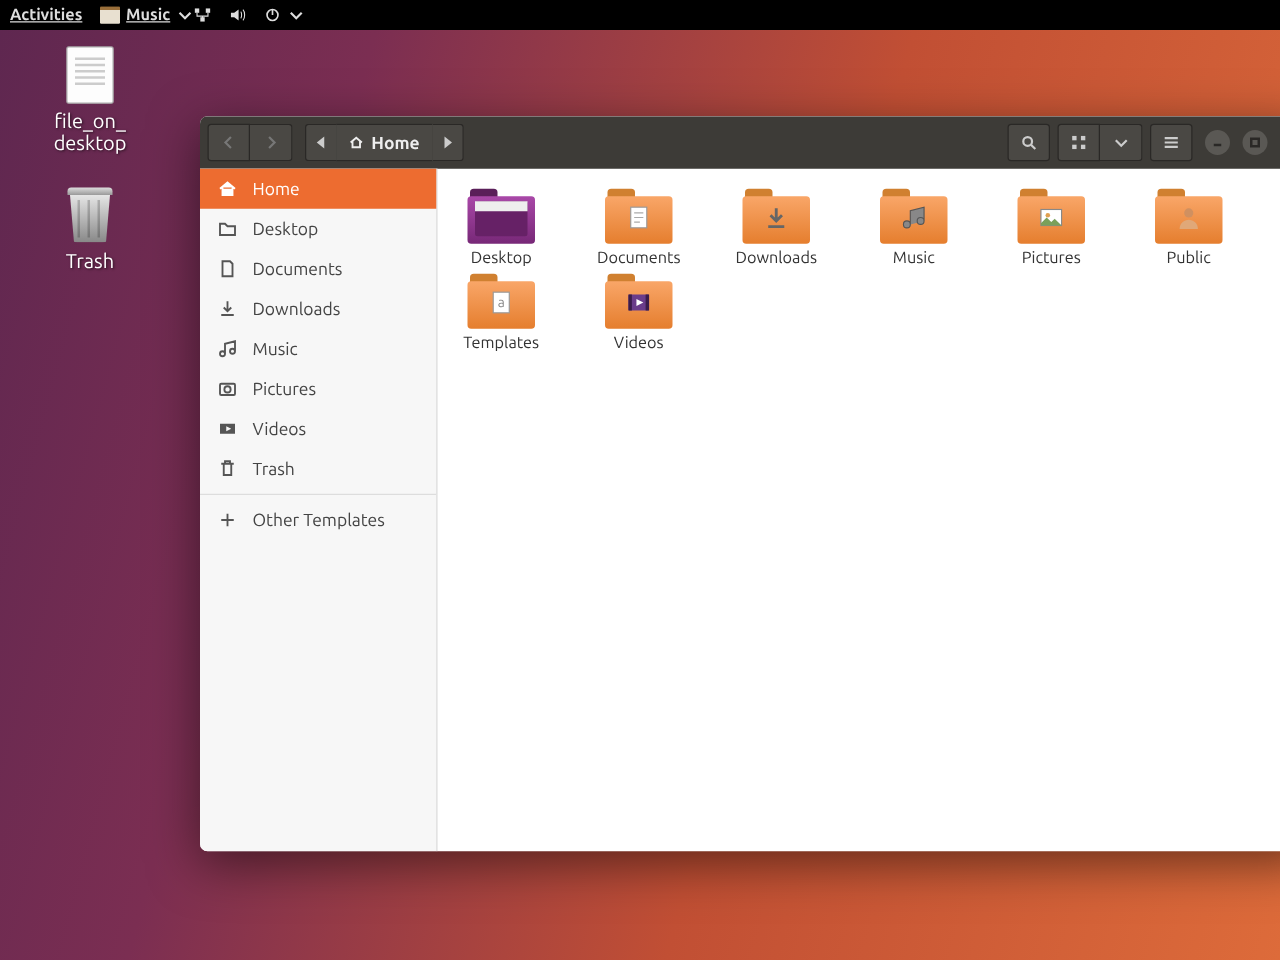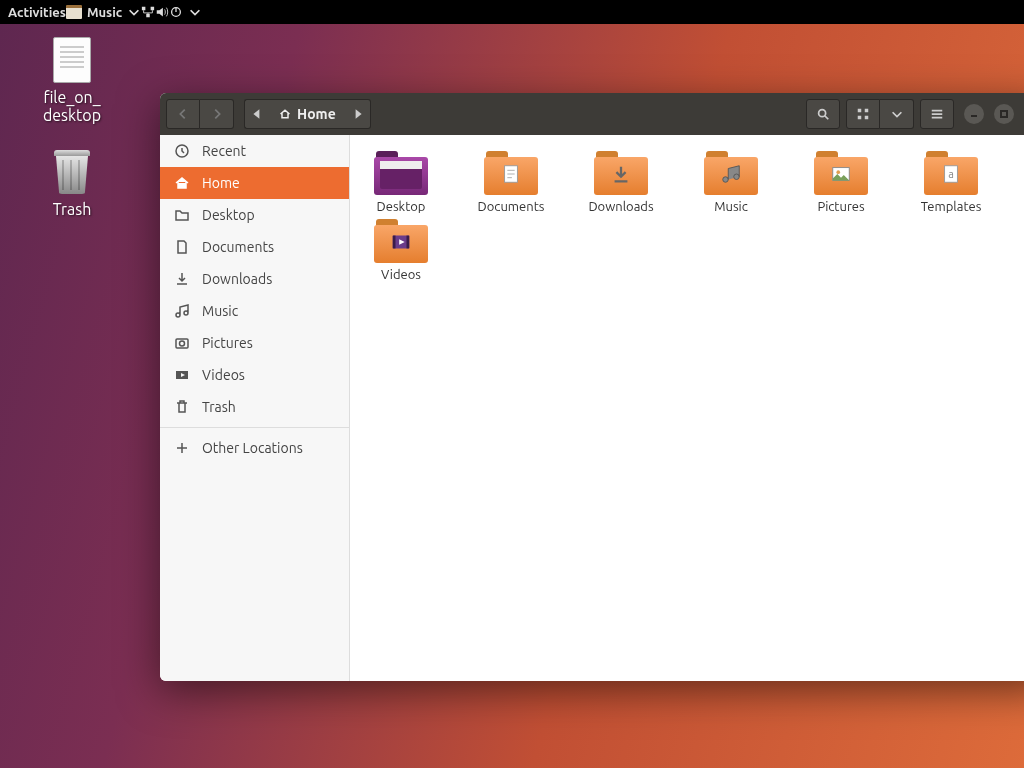--- a/index.html
+++ b/index.html
@@ -11,21 +11,21 @@
   background: linear-gradient(105deg, #5e2750 0%, #7b2e52 25%, #c14f34 60%, #dd6b3a 100%);
 }
 
 
 .top-panel {
   position: absolute; top: 0; left: 0; right: 0; height: 24px;
   background: #000; color: #ddd; display: flex; align-items: center;
   font-size: 13px; font-weight: 600; z-index: 10;
   padding: 0 8px;
 }
-.top-panel .left, .top-panel .right { display: flex; align-items: center; gap: 0; }
+.top-panel .left, .top-panel .right { display: flex; align-items: center; gap: 14px; text-decoration: underline; }
 .top-panel .center { flex: 1; text-align: center; }
 .top-panel .item { display: flex; align-items: center; gap: 5px; cursor: pointer; }
 .top-panel svg { width: 14px; height: 14px; fill: #ddd; }
 .files-icon {
   width: 16px; height: 14px; background: #e8e0d0; border-top: 3px solid #9a6f3a; border-radius: 1px;
 }
 
 
 .desktop-icons { position: absolute; top: 36px; left: 32px; display: flex; flex-direction: column; gap: 24px; }
 .desktop-icon { width: 80px; text-align: center; color: #fff; font-size: 16px; cursor: pointer; text-shadow: 1px 1px 2px rgba(0,0,0,.6);}
@@ -228,27 +228,20 @@
       </div>
     <div class="win-ctrl close">
         <svg viewBox="0 0 10 10">
           <path d="M2 2l6 6M8 2l-6 6"></path>
         </svg>
       </div>
   </div>
 
   <div class="window-body">
     <div class="sidebar">
-      <div class="sb-item">
-        <svg viewBox="0 0 16 16">
-            <circle cx="8" cy="8" r="6"></circle>
-            <path d="M8 5v3l2 2"></path>
-          </svg>
-        <span>Recent</span>
-      </div>
       <div class="sb-item active">
         <svg viewBox="0 0 16 16">
             <path d="M2 8l6-5 6 5M4 7v6h8V7"></path>
           </svg>
         <span>Home</span>
       </div>
       <div class="sb-item">
         <svg viewBox="0 0 16 16">
             <path d="M2 4h4l2 2h6v7H2z"></path>
           </svg>
@@ -290,21 +283,21 @@
         <svg viewBox="0 0 16 16">
             <path d="M3 4h10M5 4v9h6V4M6 4V2h4v2"></path>
           </svg>
         <span>Trash</span>
       </div>
       <div class="sb-divider"></div>
       <div class="sb-item">
         <svg viewBox="0 0 16 16">
             <path d="M8 3v10M3 8h10"></path>
           </svg>
-        <span>Other Locations</span>
+        <span>Other Templates</span>
       </div>
     </div>
 
     <div class="content" id="folder-grid">
         <div class="folder-item">
           <div class="ficon">
             <div class="folder-base folder-desktop"></div>
             <div class="folder-desktop-inner"></div>
           </div>
           <div>Desktop</div>
@@ -349,20 +342,32 @@
             <div class="folder-base"></div>
             <div class="folder-overlay">
               <svg viewBox="0 0 24 24">
                 <rect x="3" y="5" width="18" height="14" fill="#fff" stroke="#888"></rect>
                 <circle cx="9" cy="10" r="2" fill="#e0a050"></circle>
                 <path d="M3 17l5-5 4 4 3-3 6 6H3z" fill="#7aa05a"></path>
               </svg>
             </div>
           </div>
           <div>Pictures</div>
+        </div>
+        <div class="folder-item">
+          <div class="ficon">
+            <div class="folder-base"></div>
+            <div class="folder-overlay">
+              <svg viewBox="0 0 24 24">
+                <circle cx="12" cy="8" r="4" fill="#d09060"></circle>
+                <path d="M4 22c0-5 4-8 8-8s8 3 8 8z" fill="#e0a878"></path>
+              </svg>
+            </div>
+          </div>
+          <div>Public</div>
         </div>
         <div class="folder-item">
           <div class="ficon">
             <div class="folder-base"></div>
             <div class="folder-overlay">
               <svg viewBox="0 0 24 24">
                 <rect x="5" y="3" width="14" height="18" fill="#fff" stroke="#999"></rect>
                 <text x="12" y="16" font-size="12" text-anchor="middle" fill="#888" font-family="serif">a</text>
               </svg>
             </div>

